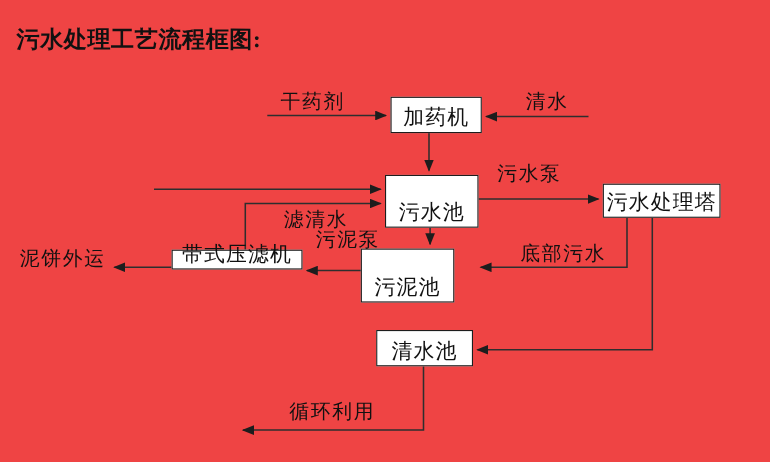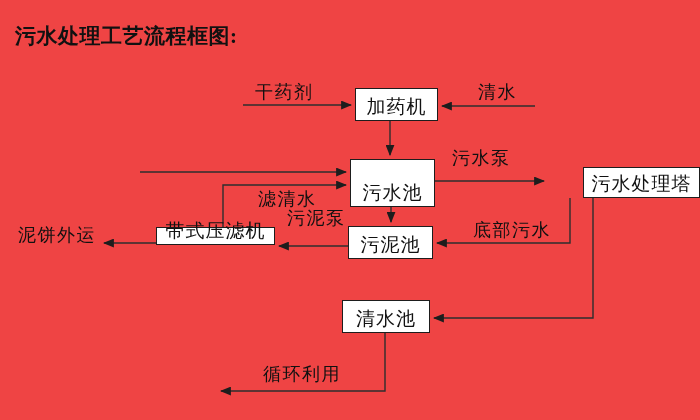--- a/index.html
+++ b/index.html
@@ -68,25 +68,25 @@
   </svg>
 
   <div class="box" style="left:355px;top:88px;width:83px;height:33px;">
     <span>加药机</span>
   </div>
 
   <div class="box" style="left:350px;top:159px;width:85px;height:48px;">
     <span>污水池</span>
   </div>
 
-  <div class="box" style="left:548px;top:167px;width:117px;height:31px;margin-left:35px;">
+  <div class="box" style="left:548px;top:167px;width:107px;height:31px;">
     <span>污水处理塔</span>
   </div>
 
-  <div class="box" style="left:348px;top:226px;width:85px;height:33px;">
+  <div class="box" style="left:328px;top:226px;width:85px;height:49px;">
     <span>污泥池</span>
   </div>
 
   <div class="box" style="left:156px;top:227px;width:119px;height:18px;">
     <span>带式压滤机</span>
   </div>
 
   <div class="box" style="left:342px;top:300px;width:88px;height:33px;">
     <span>清水池</span>
   </div>

